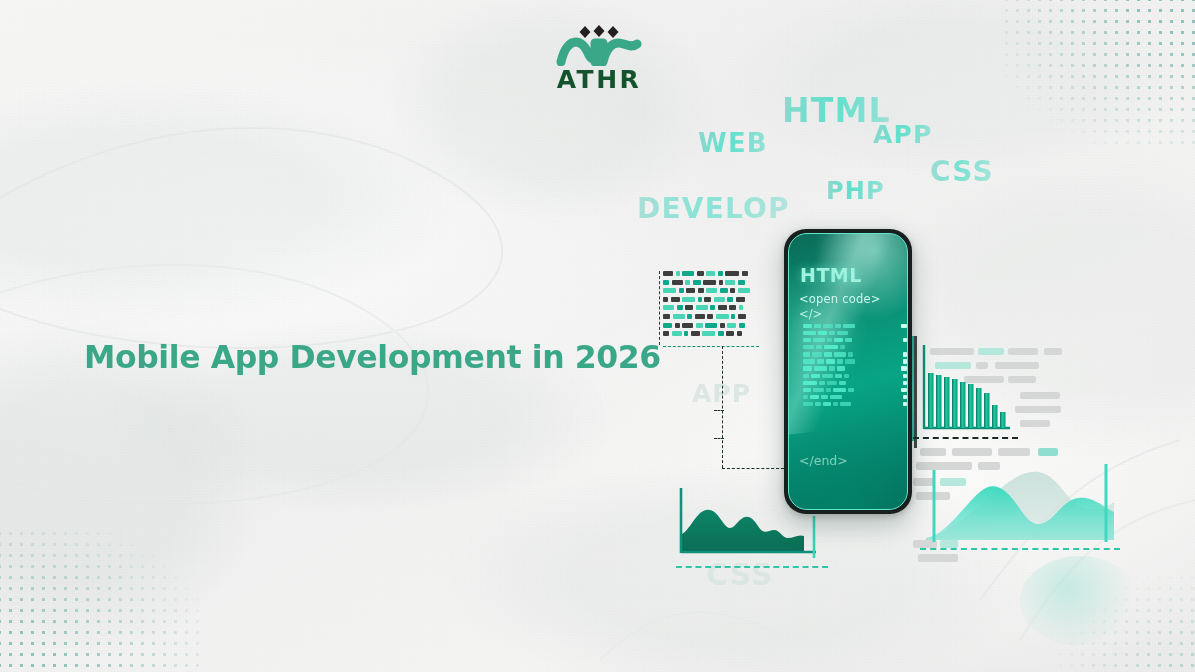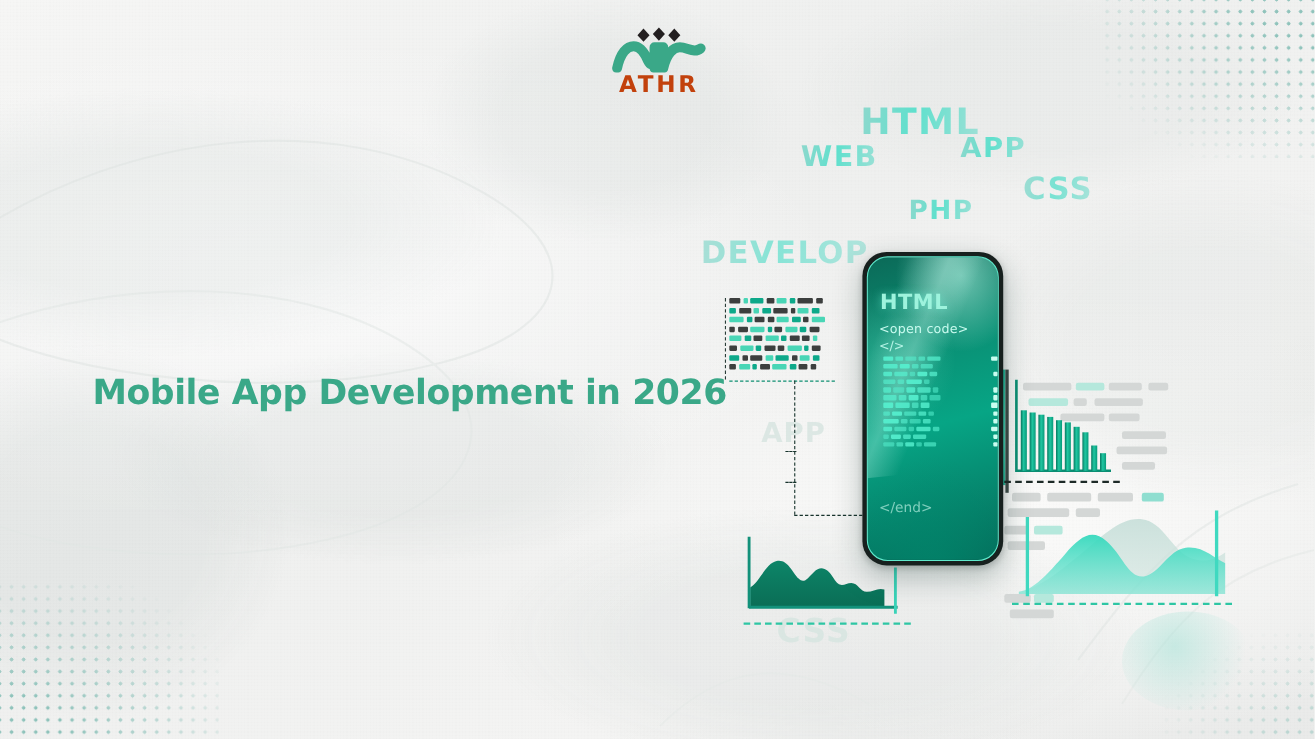--- a/index.html
+++ b/index.html
@@ -65,22 +65,22 @@
             mask-image:radial-gradient(ellipse 150% 150% at 100% 100%, #000 18%, rgba(0,0,0,0) 72%);
   }
 
   
   .logo{
     position:absolute; left:551px; top:22px; width:96px; text-align:center;
   }
   .logo-mark{ display:block; }
   .logo-text{
     font-family:"DejaVu Sans", sans-serif;
-    font-weight:700; font-size:21px; letter-spacing:2.5px;
-    color:#c2410c; margin-top:1px; line-height:1;
+    font-weight:700; font-size:25px; letter-spacing:2.5px;
+    color:#14532d; margin-top:1px; line-height:1;
   }
 
   
   .headline{
     position:absolute; left:84px; top:284px; width:560px;
   }
   .hl-line{
     font-family:"DejaVu Sans", sans-serif;
     font-weight:700;
     font-size:31.5px;
@@ -99,25 +99,25 @@
     font-weight:700;
     letter-spacing:1.2px;
     line-height:1;
     background:linear-gradient(100deg,#8fd8cd 0%,#5fe0cd 45%,#9ee0d6 100%);
     -webkit-background-clip:text;
             background-clip:text;
     color:transparent;
     -webkit-text-fill-color:transparent;
   }
   .kw-html   { left:782px; top:94px;  font-size:33px; }
-  .kw-web    { left:728px; top:130px; font-size:26px; }
+  .kw-web    { left:698px; top:130px; font-size:26px; }
   .kw-app    { left:873px; top:122px; font-size:25px; }
   .kw-css    { left:930px; top:158px; font-size:28px; opacity:.82; }
   .kw-php    { left:826px; top:179px; font-size:24px; }
-  .kw-develop{ left:637px; top:216px; font-size:28px; opacity:.72; }
+  .kw-develop{ left:637px; top:195px; font-size:28px; opacity:.72; }
 
   
   .wm{
     position:absolute;
     font-family:"DejaVu Sans", sans-serif;
     font-weight:700; line-height:1;
     color:#c9ddd7; opacity:.55; letter-spacing:1px;
   }
   .wm-app{ left:692px; top:381px; font-size:25px; }
   .wm-css{ left:706px; top:560px; font-size:30px; color:#cfe3dd; opacity:.6;}

